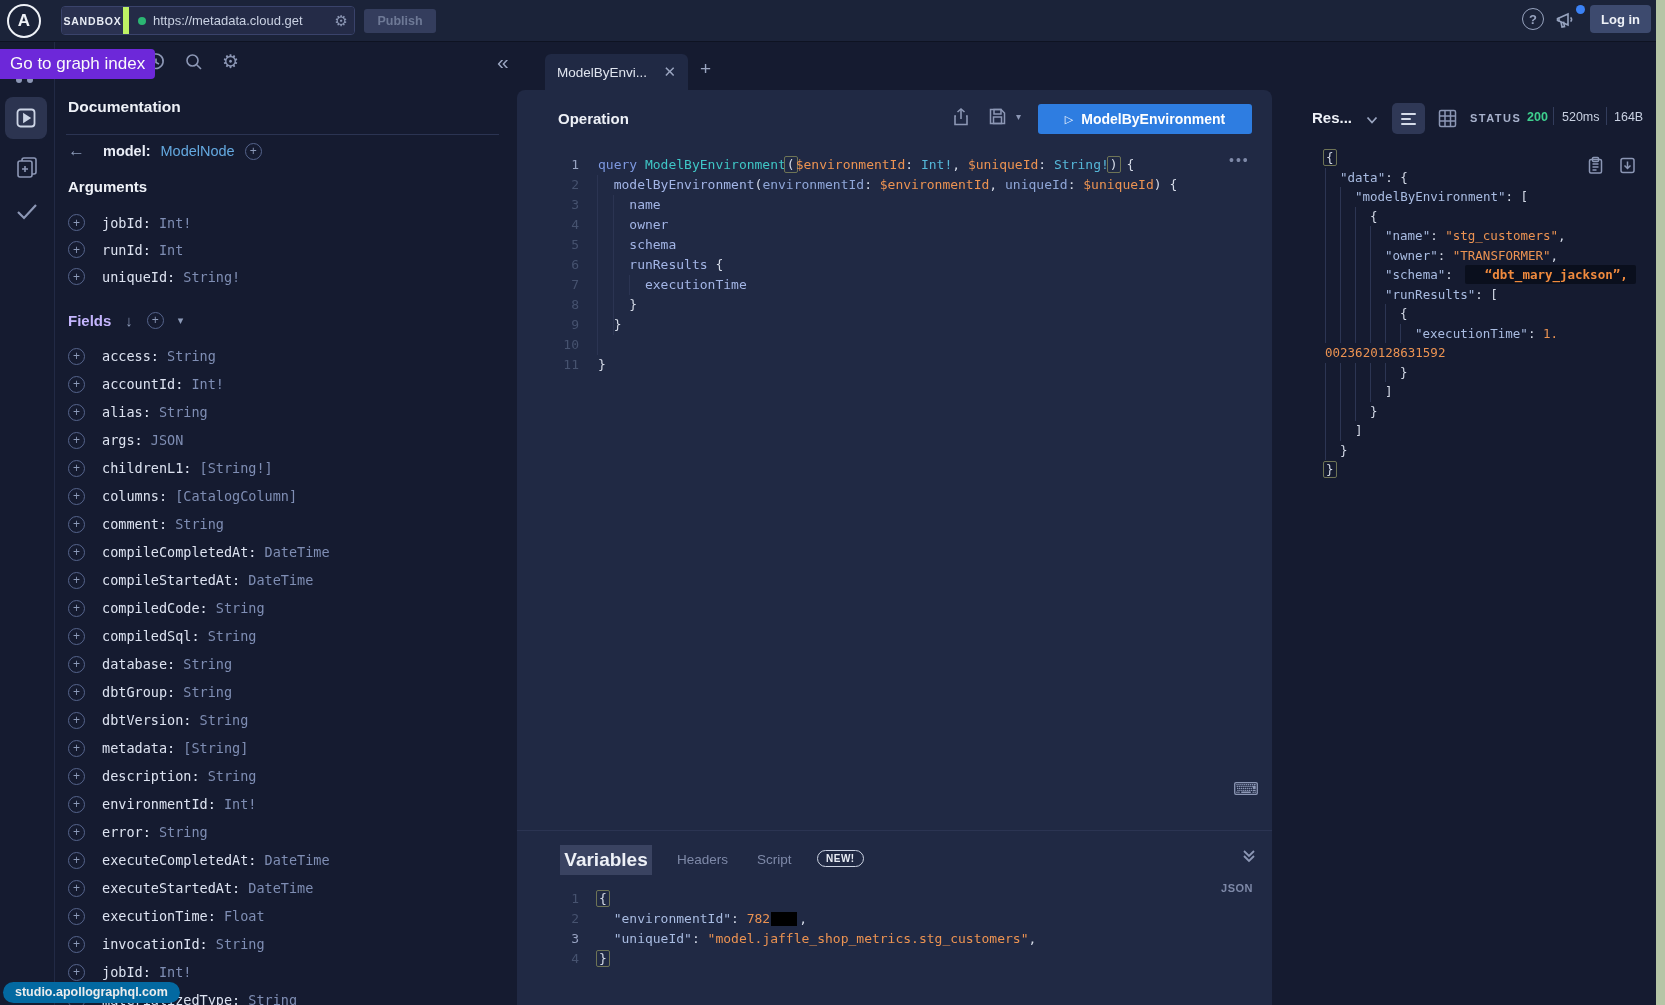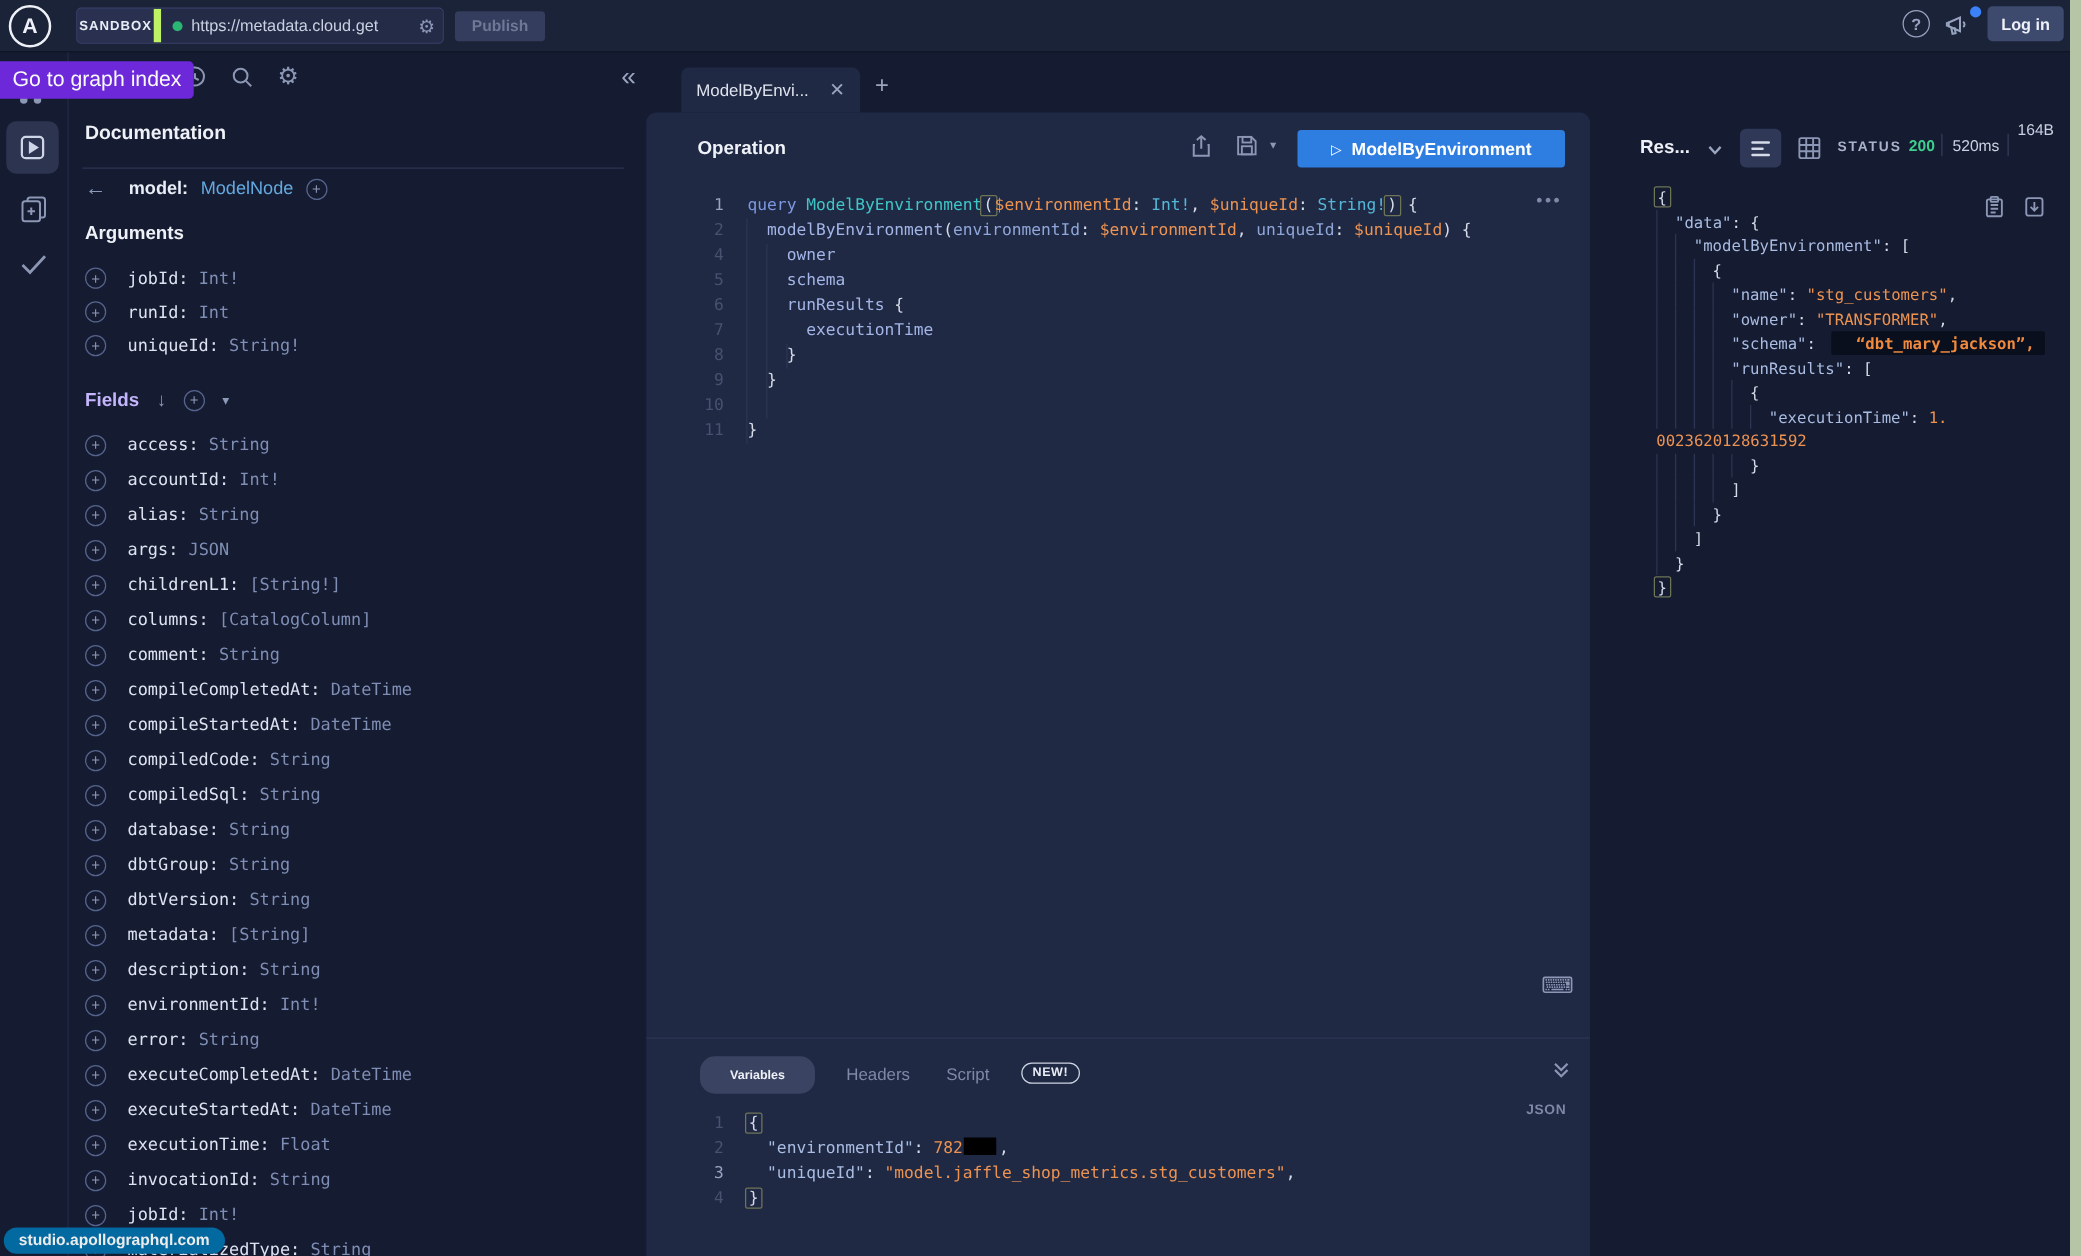--- a/index.html
+++ b/index.html
@@ -89,22 +89,22 @@
   .ln { display:inline-block; width:62px; text-align:right; color:#46526f; }
   .ln.hi { color:#98a3c2; }
   .ct { margin-left:19px; }
   #op-code { position:absolute; left:0; top:65px; }
   .guide { position:absolute; width:1px; background:#2b3452; }
 
   #kbd-icon { position:absolute; left:716px; top:688px; font-size:18px; color:#8c97b5; }
   #op-divider { position:absolute; left:0; top:740px; width:755px; height:1px; background:#2b3452; }
 
   
-  #vars-tab { position:absolute; left:43px; top:755px; width:92px; height:30px; background:#3a4361; border-radius:12px;
-              display:flex; align-items:center; justify-content:center; font-size:10px; font-weight:700; color:#eef1f7; }
+  #vars-tab { position:absolute; left:43px; top:755px; width:92px; height:30px; background:#3a4361; border-radius:0;
+              display:flex; align-items:center; justify-content:center; font-size:19px; font-weight:700; color:#eef1f7; }
   .vh-tab { position:absolute; top:762px; font-size:13.5px; color:#7e89a8; }
   #new-badge { position:absolute; left:300px; top:760px; padding:2px 8px; border:1.5px solid #ccd3e2; border-radius:10px;
                font-size:10px; font-weight:700; letter-spacing:.5px; color:#e8ecf4; }
   #collapse-vars { position:absolute; left:724px; top:758px; }
   #json-label { position:absolute; left:668px; top:792px; width:68px; text-align:right; font-size:11px; font-weight:700;
                 letter-spacing:.5px; color:#7e89a8; }
   #vars-code { position:absolute; left:0; top:799px; }
 
   
   .tk-kw { color:#7d98e0; } .tk-op { color:#3fc6c6; } .tk-fld { color:#a3b5e6; } .tk-arg { color:#8fa6d8; }
@@ -118,21 +118,21 @@
   #resp-title { position:absolute; left:1312px; top:109px; font-size:15px; font-weight:700; color:#eef1f7; }
   #resp-chevron { position:absolute; left:1366px; top:115px; }
   #view-list { position:absolute; left:1392px; top:103px; width:33px; height:31px; background:#2f3856; border-radius:5px;
                display:flex; flex-direction:column; align-items:center; justify-content:center; gap:3px; }
   #view-list .bar { height:2px; background:#d5dbe8; border-radius:1px; }
   #view-table { position:absolute; left:1437px; top:108px; }
   #status-label { position:absolute; left:1470px; top:112px; font-size:11px; font-weight:600; letter-spacing:1.5px; color:#a8b2cc; }
   #status-code { position:absolute; left:1527px; top:110px; font-size:12.5px; font-weight:600; color:#3ecf8e; }
   .hdr-sep { position:absolute; top:107px; width:1px; height:18px; background:#333d5c; }
   #resp-time { position:absolute; left:1562px; top:110px; font-size:12.5px; color:#c9d1e2; }
-  #resp-size { position:absolute; left:1614px; top:97px; font-size:12.5px; color:#c9d1e2; }
+  #resp-size { position:absolute; left:1614px; top:110px; font-size:12.5px; color:#c9d1e2; }
   #copy-icon { position:absolute; left:1587px; top:156px; }
   #download-icon { position:absolute; left:1619px; top:156px; }
   #resp-code { position:absolute; left:1325px; top:148px; width:332px; }
   .rline { line-height:19.5px; white-space:pre; font-family:"DejaVu Sans Mono",monospace; font-size:12.5px; }
   .ig { display:inline-block; width:15px; height:19.5px; vertical-align:bottom; border-left:1px solid #2c3553; }
 
   
   #rail-tooltip { position:absolute; left:0; top:49px; background:#6d28d9; color:#fafafa; font-size:17px;
                   padding:5px 10px; border-radius:0 4px 4px 0; z-index:50;text-align:right; }
   #status-pill { position:absolute; left:3px; top:982px; background:#0369a1; color:#ececec; font-size:12.5px; font-weight:700;
@@ -367,20 +367,21 @@
     <div id="save-chevron">▾</div>
     <div id="run-btn">
       <span class="play">▷</span>
       <span class="lbl">ModelByEnvironment</span>
     </div>
     <div id="more-options">•••</div>
 
     <div id="op-code">
         <div class="code-line"><span class="ln hi">1</span><span class="ct"><span class="tk-kw">query </span><span class="tk-op">ModelByEnvironment</span><span class="tk-mb">(</span><span class="tk-var">$environmentId</span><span class="tk-p">: </span><span class="tk-typ">Int!</span><span class="tk-p">, </span><span class="tk-var">$uniqueId</span><span class="tk-p">: </span><span class="tk-typ">String!</span><span class="tk-mb">)</span><span class="tk-p"> {</span></span></div>
         <div class="code-line"><span class="ln">2</span><span class="ct"><span class="tk-p">  </span><span class="tk-fld">modelByEnvironment</span><span class="tk-p">(</span><span class="tk-arg">environmentId</span><span class="tk-p">: </span><span class="tk-var">$environmentId</span><span class="tk-p">, </span><span class="tk-arg">uniqueId</span><span class="tk-p">: </span><span class="tk-var">$uniqueId</span><span class="tk-p">) {</span></span></div>
+        <div class="code-line"><span class="ln">3</span><span class="ct"><span class="tk-p">    </span><span class="tk-fld">name</span></span></div>
         <div class="code-line"><span class="ln">4</span><span class="ct"><span class="tk-p">    </span><span class="tk-fld">owner</span></span></div>
         <div class="code-line"><span class="ln">5</span><span class="ct"><span class="tk-p">    </span><span class="tk-fld">schema</span></span></div>
         <div class="code-line"><span class="ln">6</span><span class="ct"><span class="tk-p">    </span><span class="tk-fld">runResults</span><span class="tk-p"> {</span></span></div>
         <div class="code-line"><span class="ln">7</span><span class="ct"><span class="tk-p">      </span><span class="tk-fld">executionTime</span></span></div>
         <div class="code-line"><span class="ln">8</span><span class="ct"><span class="tk-p">    }</span></span></div>
         <div class="code-line"><span class="ln">9</span><span class="ct"><span class="tk-p">  }</span></span></div>
         <div class="code-line"><span class="ln">10</span><span class="ct"></span></div>
         <div class="code-line"><span class="ln">11</span><span class="ct"><span class="tk-p">}</span></span></div>
       </div>
     <div class="guide" style="left:80px; top:85px;  height:180px;"></div>

